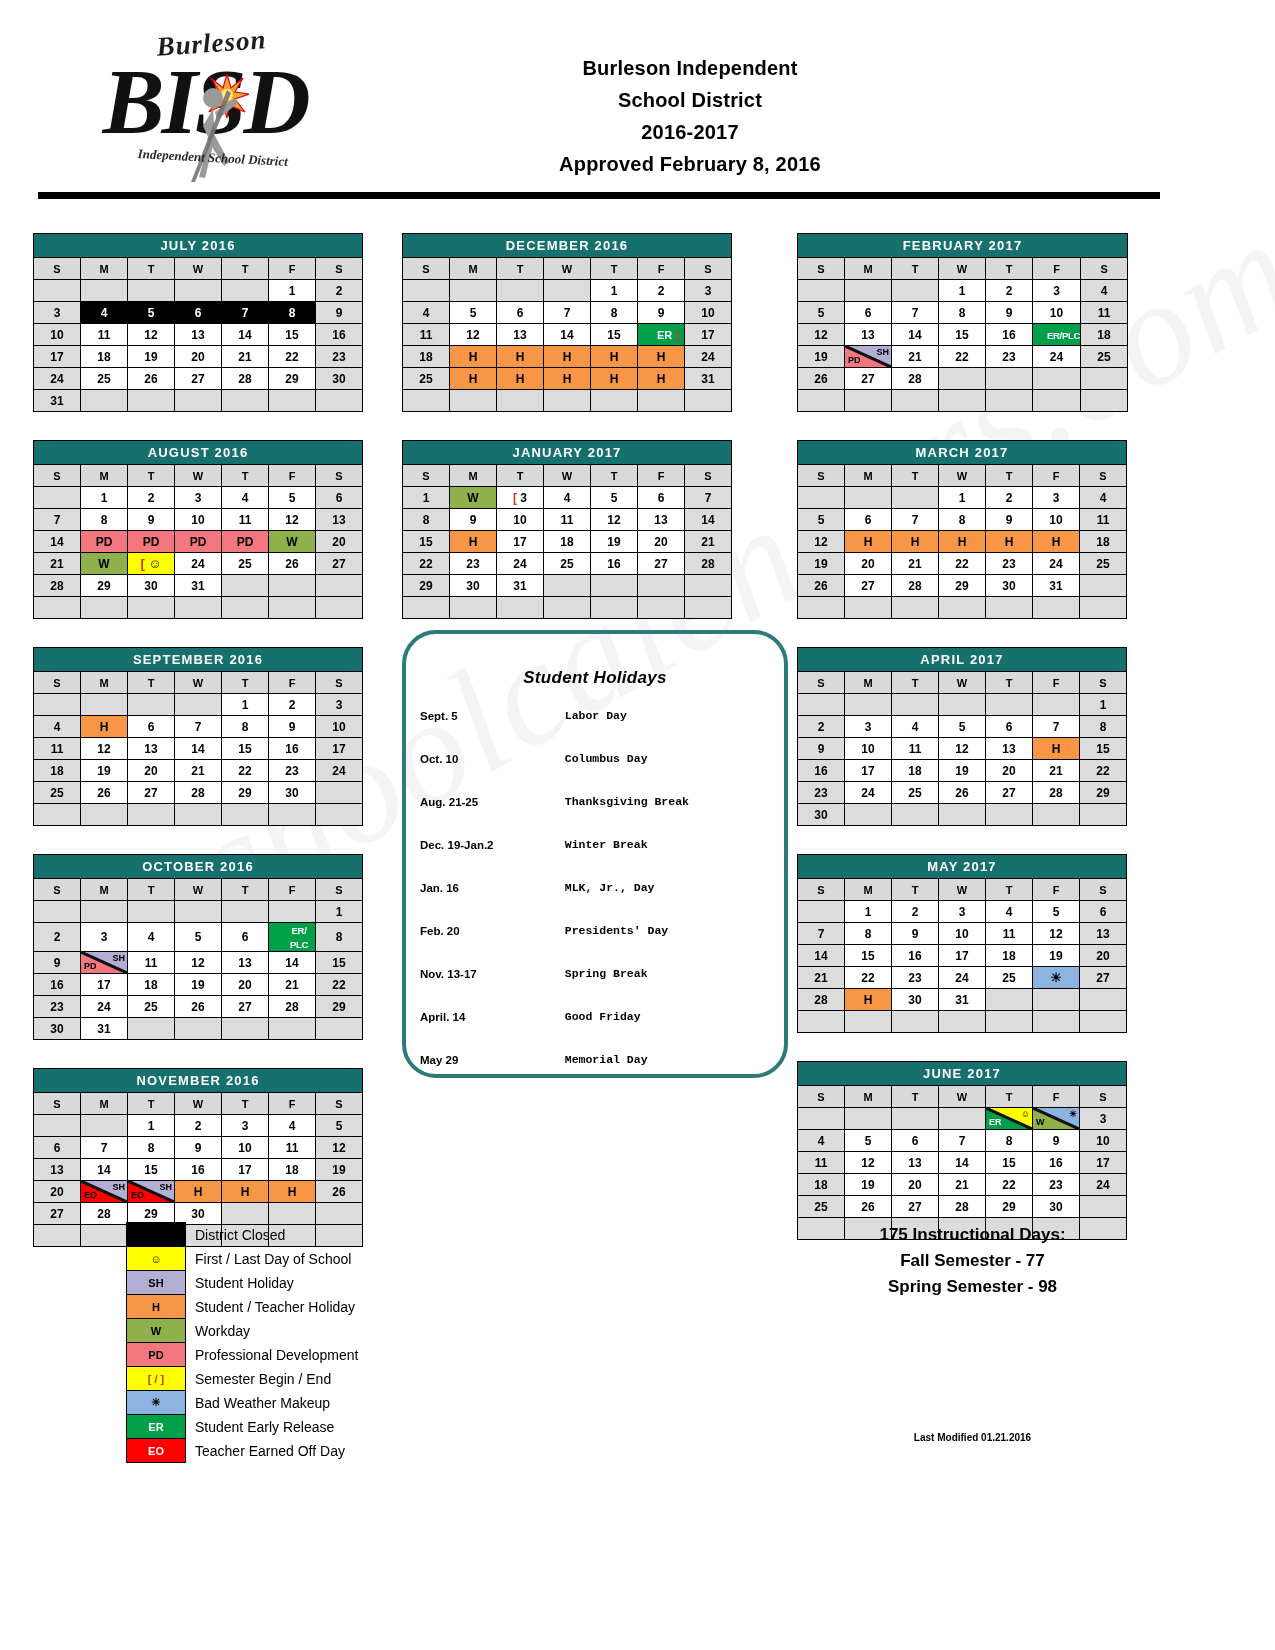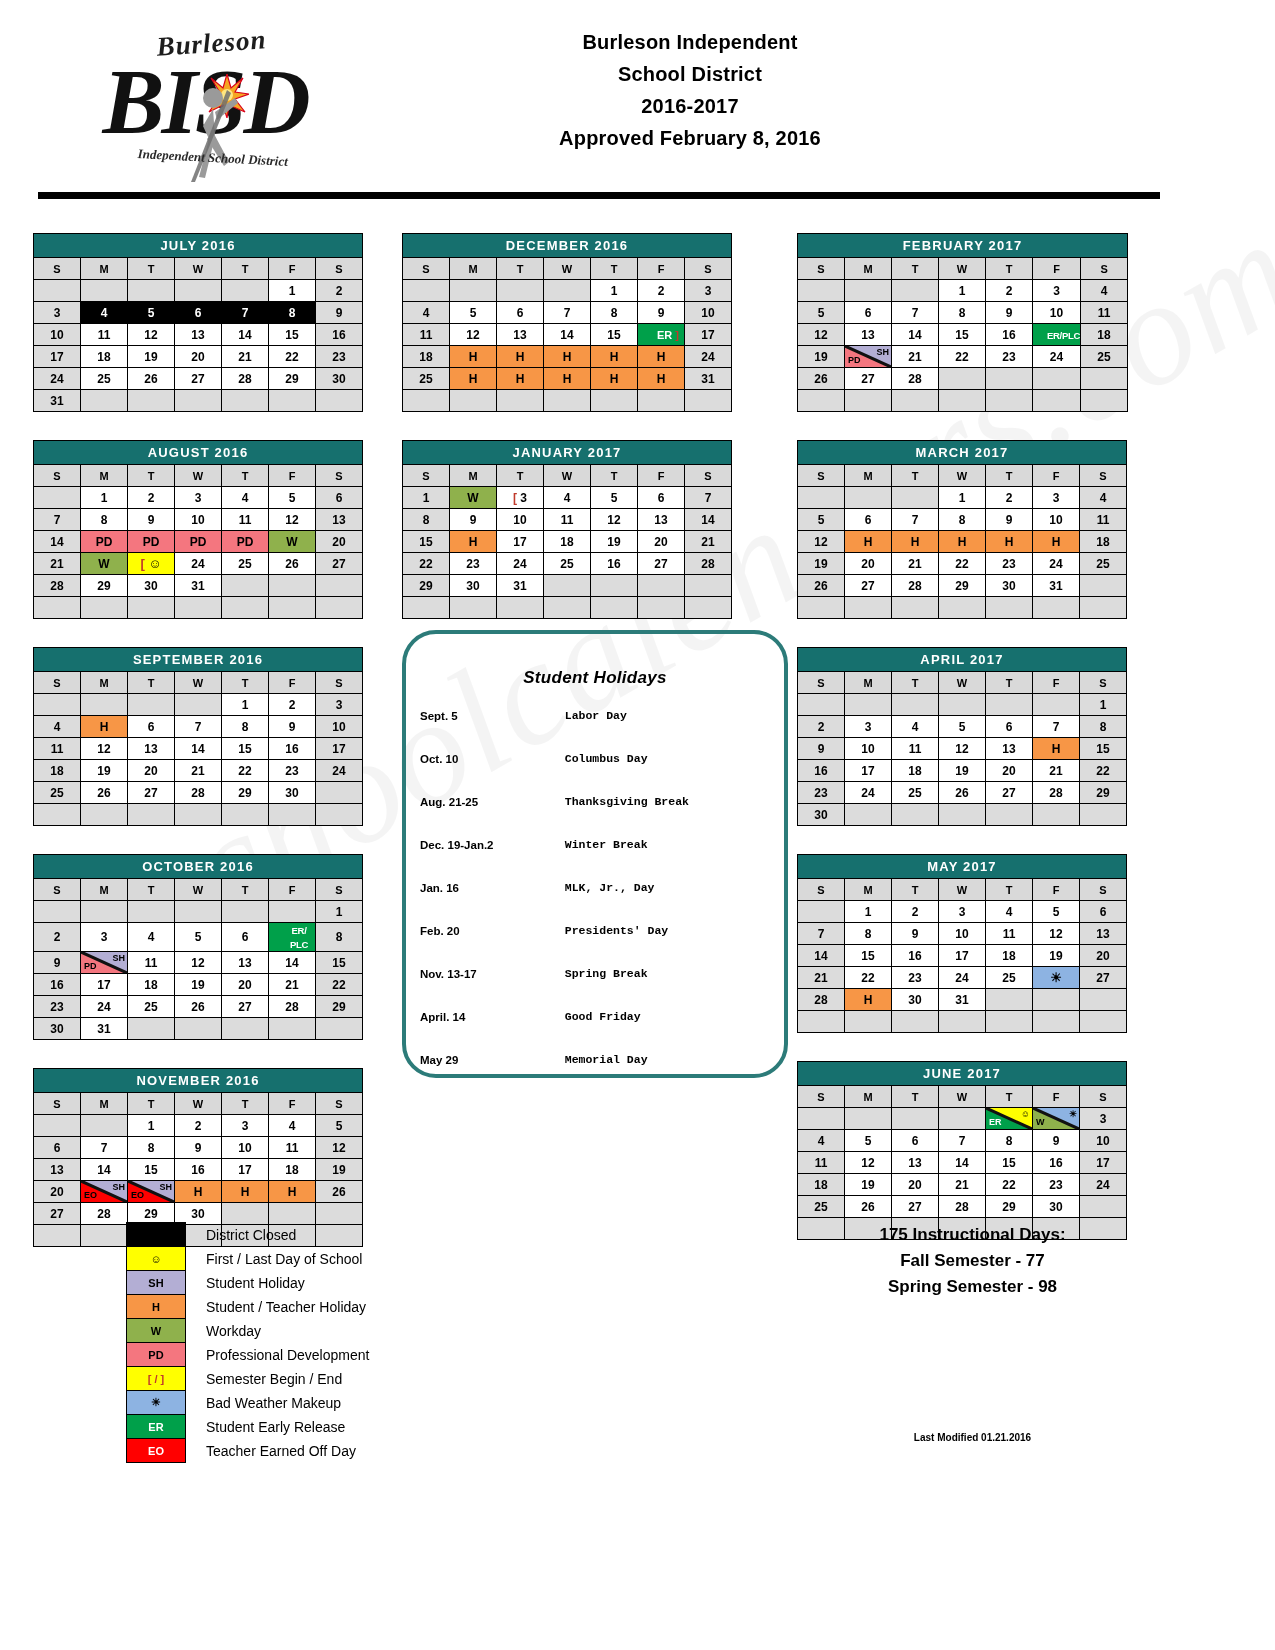--- a/index.html
+++ b/index.html
@@ -62,21 +62,21 @@
     transform:rotate(3deg);
   }
   #logo .starburst {
     position:absolute; left:150px; top:52px; width:44px; height:44px;
   }
   #logo .runner {
     position:absolute; left:128px; top:60px; width:62px; height:100px;
   }
 
   #titleblock {
-    position:absolute; left:410px; top:26px; width:560px;
+    position:absolute; left:410px; top:52px; width:560px;
     text-align:center;
   }
   #titleblock div {
     font-size:20px; font-weight:bold; line-height:32px;
     letter-spacing:0.2px;
   }
   #headerrule {
     position:absolute; left:38px; top:192px; width:1122px; height:7px;
     background:#000;
   }
@@ -191,21 +191,21 @@
   #legend table { border-collapse:collapse; }
   #legend td.sw {
     width:58px; height:22px;
     border:1px solid #000;
     text-align:center;
     font-size:11px;
     font-weight:bold;
     padding:0;
   }
   #legend td.txt {
-    padding-left:20px;
+    padding-left:9px;
     font-size:14px;
     height:22px;
     white-space:nowrap;
   }
 
   
   #instr {
     position:absolute; left:800px; top:1222px; width:345px;
     text-align:center; z-index:2;
   }

